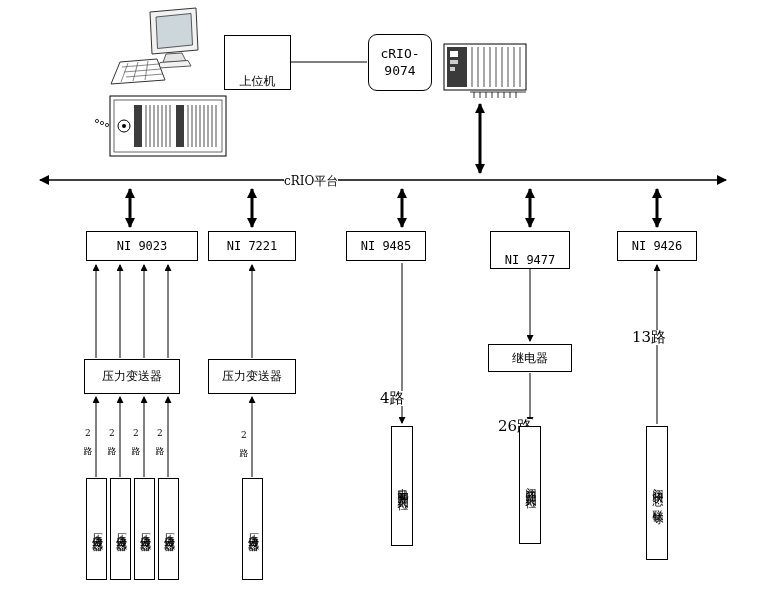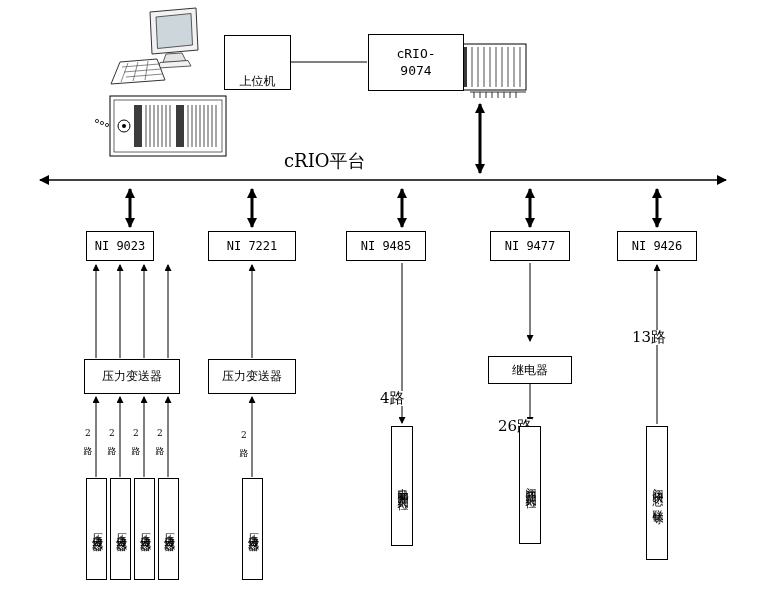--- a/index.html
+++ b/index.html
@@ -159,50 +159,50 @@
       <line x1="504" y1="92" x2="504" y2="98" stroke="#000" stroke-width="0.8"></line>
       <line x1="510" y1="92" x2="510" y2="98" stroke="#000" stroke-width="0.8"></line>
       <line x1="516" y1="92" x2="516" y2="98" stroke="#000" stroke-width="0.8"></line>
     </g>
   </svg>
 
   <div class="box" style="left:224px; top:35px; width:67px; height:55px;align-items:flex-end;">
     <span>上位机</span>
   </div>
 
-  <div class="box mono prelines" style="left:368px; top:34px; width:96px; height:57px;">
+  <div class="box mono prelines" style="left:368px; top:34px; width:64px; height:57px;border-radius:9px;">
     <span class="prelines">cRIO-
 9074</span>
   </div>
 
-  <div class="lbl" style="left:284px; top:152px; font-size:18px;">cRIO平台</div>
-
-  <div class="box mono" style="left:86px;  top:231px; width:68px; height:30px; font-size:12px;">
+  <div class="lbl" style="left:284px; top:175px; font-size:12px;">cRIO平台</div>
+
+  <div class="box mono" style="left:86px;  top:231px; width:112px; height:30px; font-size:12px;">
     <span>NI 9023</span>
   </div>
   <div class="box mono" style="left:208px; top:231px; width:88px; height:30px; font-size:12px;">
     <span>NI 7221</span>
   </div>
   <div class="box mono" style="left:346px; top:231px; width:80px; height:30px; font-size:12px;">
     <span>NI 9485</span>
   </div>
-  <div class="box mono" style="left:490px; top:231px; width:80px; height:30px; font-size:12px;">
+  <div class="box mono" style="left:490px; top:231px; width:80px; height:38px; font-size:12px;align-items:flex-end;">
     <span>NI 9477</span>
   </div>
   <div class="box mono" style="left:617px; top:231px; width:80px; height:30px; font-size:12px;">
     <span>NI 9426</span>
   </div>
 
   <div class="box" style="left:84px; top:359px; width:96px; height:35px;">
     <span>压力变送器</span>
   </div>
   <div class="box" style="left:208px; top:359px; width:88px; height:35px;">
     <span>压力变送器</span>
   </div>
-  <div class="box" style="left:488px; top:344px; width:84px; height:28px;margin-top:12px;">
+  <div class="box" style="left:488px; top:344px; width:84px; height:28px;">
     <span>继电器</span>
   </div>
 
   <div class="vlbl" style="left:82px;  top:428px;">2路</div>
   <div class="vlbl" style="left:106px; top:428px;">2路</div>
   <div class="vlbl" style="left:130px; top:428px;">2路</div>
   <div class="vlbl" style="left:154px; top:428px;">2路</div>
   <div class="vlbl" style="left:238px; top:430px;">2路</div>
   <div class="lbl" style="left:380px; top:391px;">4路</div>
   <div class="lbl" style="left:498px; top:388px;margin-top:31px;">26路</div>

